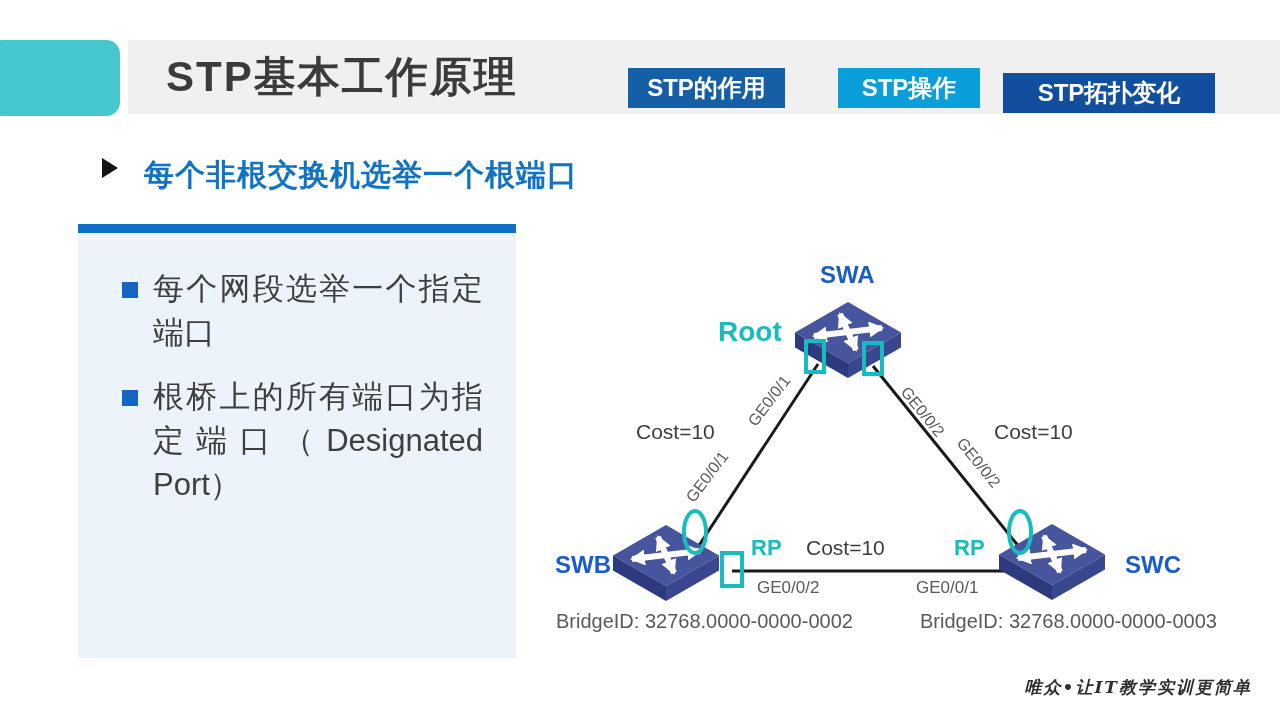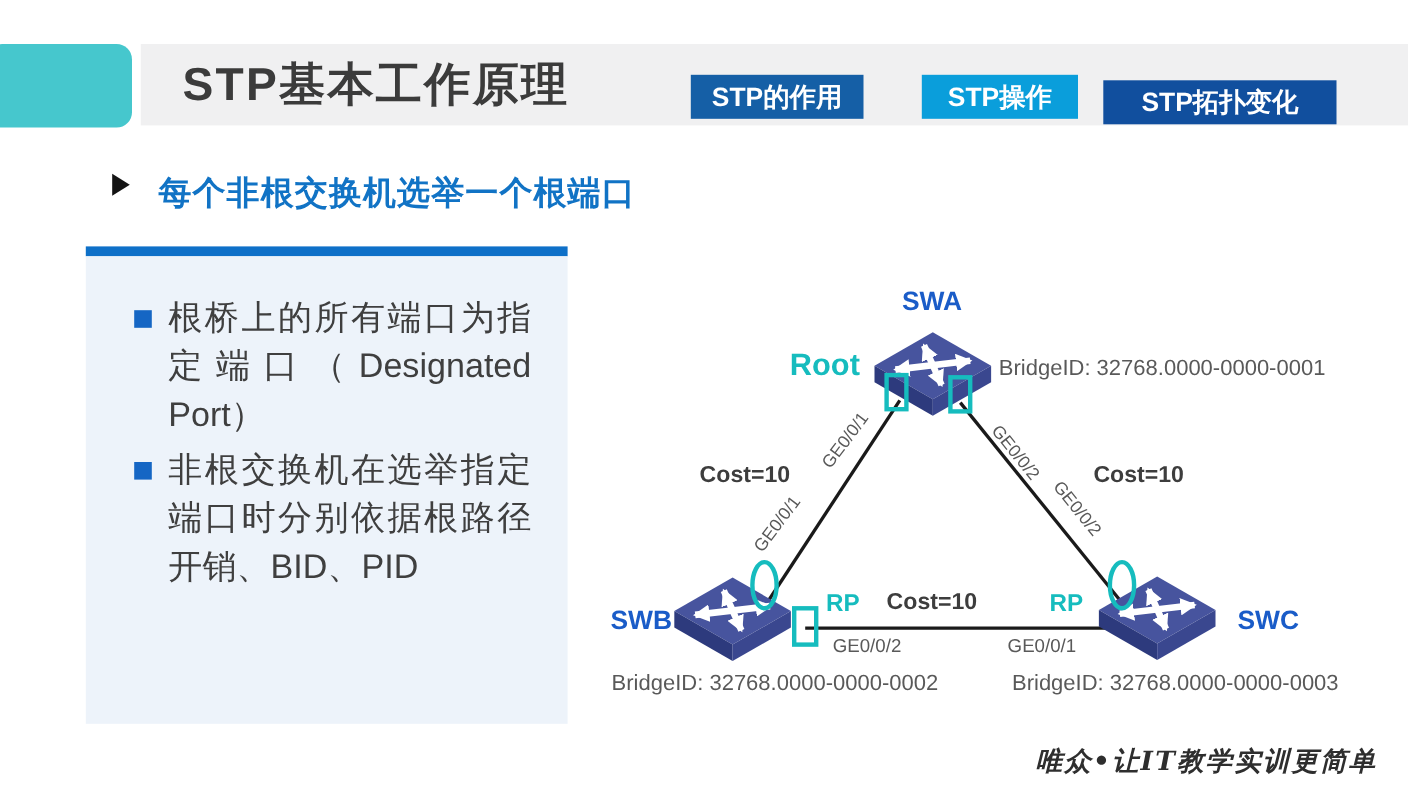--- a/index.html
+++ b/index.html
@@ -78,58 +78,58 @@
   }
 
   
   .diagram { position: absolute; left: 0; top: 0; width: 1280px; height: 640px; }
   .diagram svg { position: absolute; left: 0; top: 0; }
   .dlabel { position: absolute; white-space: nowrap; }
   .sw-name  { font-size: 24px; font-weight: bold; color: #1a5cc8; }
   .root-lbl { font-size: 28px; font-weight: bold; color: #16bcbe; }
   .rp-lbl   { font-size: 22px; font-weight: bold; color: #16bcbe; }
   .bridge   { font-size: 20px; color: #595959; }
-  .cost     { font-size: 21px; font-weight: bold; color: #3d3d3d; }
+  .cost     { font-size: 21px; font-weight: normal; color: #3d3d3d; }
   .gport    { font-size: 16px; color: #595959; }
   .gport-flat { font-size: 17px; color: #595959; }
   .rot-l { transform: rotate(-53deg); }
   .rot-r { transform: rotate(51deg); }
 
   
   .watermark {
     position: absolute; right: 28px; top: 676px;
     font-family: "DejaVu Serif", serif; font-style: italic; font-weight: bold;
-    font-size: 24px; color: #2e2e2e; letter-spacing: 2px; white-space: nowrap; text-align: right;
+    font-size: 17px; color: #2e2e2e; letter-spacing: 2px; white-space: nowrap; text-align: right;
   }
 </style>
 </head>
 <body>
 
 <div class="teal-block"></div>
 <div class="header-bar">
   <div class="page-title">STP基本工作原理</div>
 </div>
 <button class="nav-btn nav-btn-1">STP的作用</button>
 <button class="nav-btn nav-btn-2">STP操作</button>
 <button class="nav-btn nav-btn-3">STP拓扑变化</button>
 
 <div class="section-heading">
   <div class="tri-icon"></div>
   <div class="section-heading-text">每个非根交换机选举一个根端口</div>
 </div>
 
 <div class="panel-topbar"></div>
 <div class="panel">
+  <div class="bullet-item m1">
+    <span class="bullet-square"></span>
+    <span class="bullet-text">每个网段选举一个指定端口</span>
+  </div>
   <div class="bullet-item m2">
     <span class="bullet-square"></span>
     <span class="bullet-text">根桥上的所有端口为指定端口（Designated Port）</span>
-  </div>
-  <div class="bullet-item">
-    <span class="bullet-square"></span>
-    <span class="bullet-text">非根交换机在选举指定端口时分别依据根路径开销、BID、PID</span>
   </div>
 </div>
 
 <div class="diagram">
   <svg width="1280" height="720" viewBox="0 0 1280 720">
     <defs>
       <marker id="ah" markerUnits="userSpaceOnUse" markerWidth="18" markerHeight="16" refX="13" refY="8" orient="auto-start-reverse">
         <path d="M0,0 L15,8 L0,16 Z" fill="#ffffff"></path>
       </marker>
       <g id="sw-icon">
@@ -154,21 +154,20 @@
     <rect x="722" y="553" width="20" height="33" fill="none" stroke="#16bcbe" stroke-width="4"></rect>
     <ellipse cx="695" cy="532" rx="11" ry="21" fill="none" stroke="#16bcbe" stroke-width="4"></ellipse>
     <ellipse cx="1020" cy="532" rx="11" ry="21" fill="none" stroke="#16bcbe" stroke-width="4"></ellipse>
   </svg>
 
   <div class="dlabel sw-name" style="left:820px; top:261px;">SWA</div>
   <div class="dlabel root-lbl" style="left:718px; top:316px;">Root</div>
   <div class="dlabel sw-name" style="left:555px; top:551px;">SWB</div>
   <div class="dlabel sw-name" style="left:1125px; top:551px;">SWC</div>
 
-  <div class="dlabel bridge" style="left:908px; top:324px;">BridgeID: 32768.0000-0000-0001</div>
   <div class="dlabel bridge" style="left:556px; top:610px;">BridgeID: 32768.0000-0000-0002</div>
   <div class="dlabel bridge" style="left:920px; top:610px;">BridgeID: 32768.0000-0000-0003</div>
 
   <div class="dlabel cost" style="left:636px; top:420px;">Cost=10</div>
   <div class="dlabel cost" style="left:994px; top:420px;">Cost=10</div>
   <div class="dlabel cost" style="left:806px; top:536px;">Cost=10</div>
 
   <div class="dlabel rp-lbl" style="left:751px; top:535px;">RP</div>
   <div class="dlabel rp-lbl" style="left:954px; top:535px;">RP</div>
 

